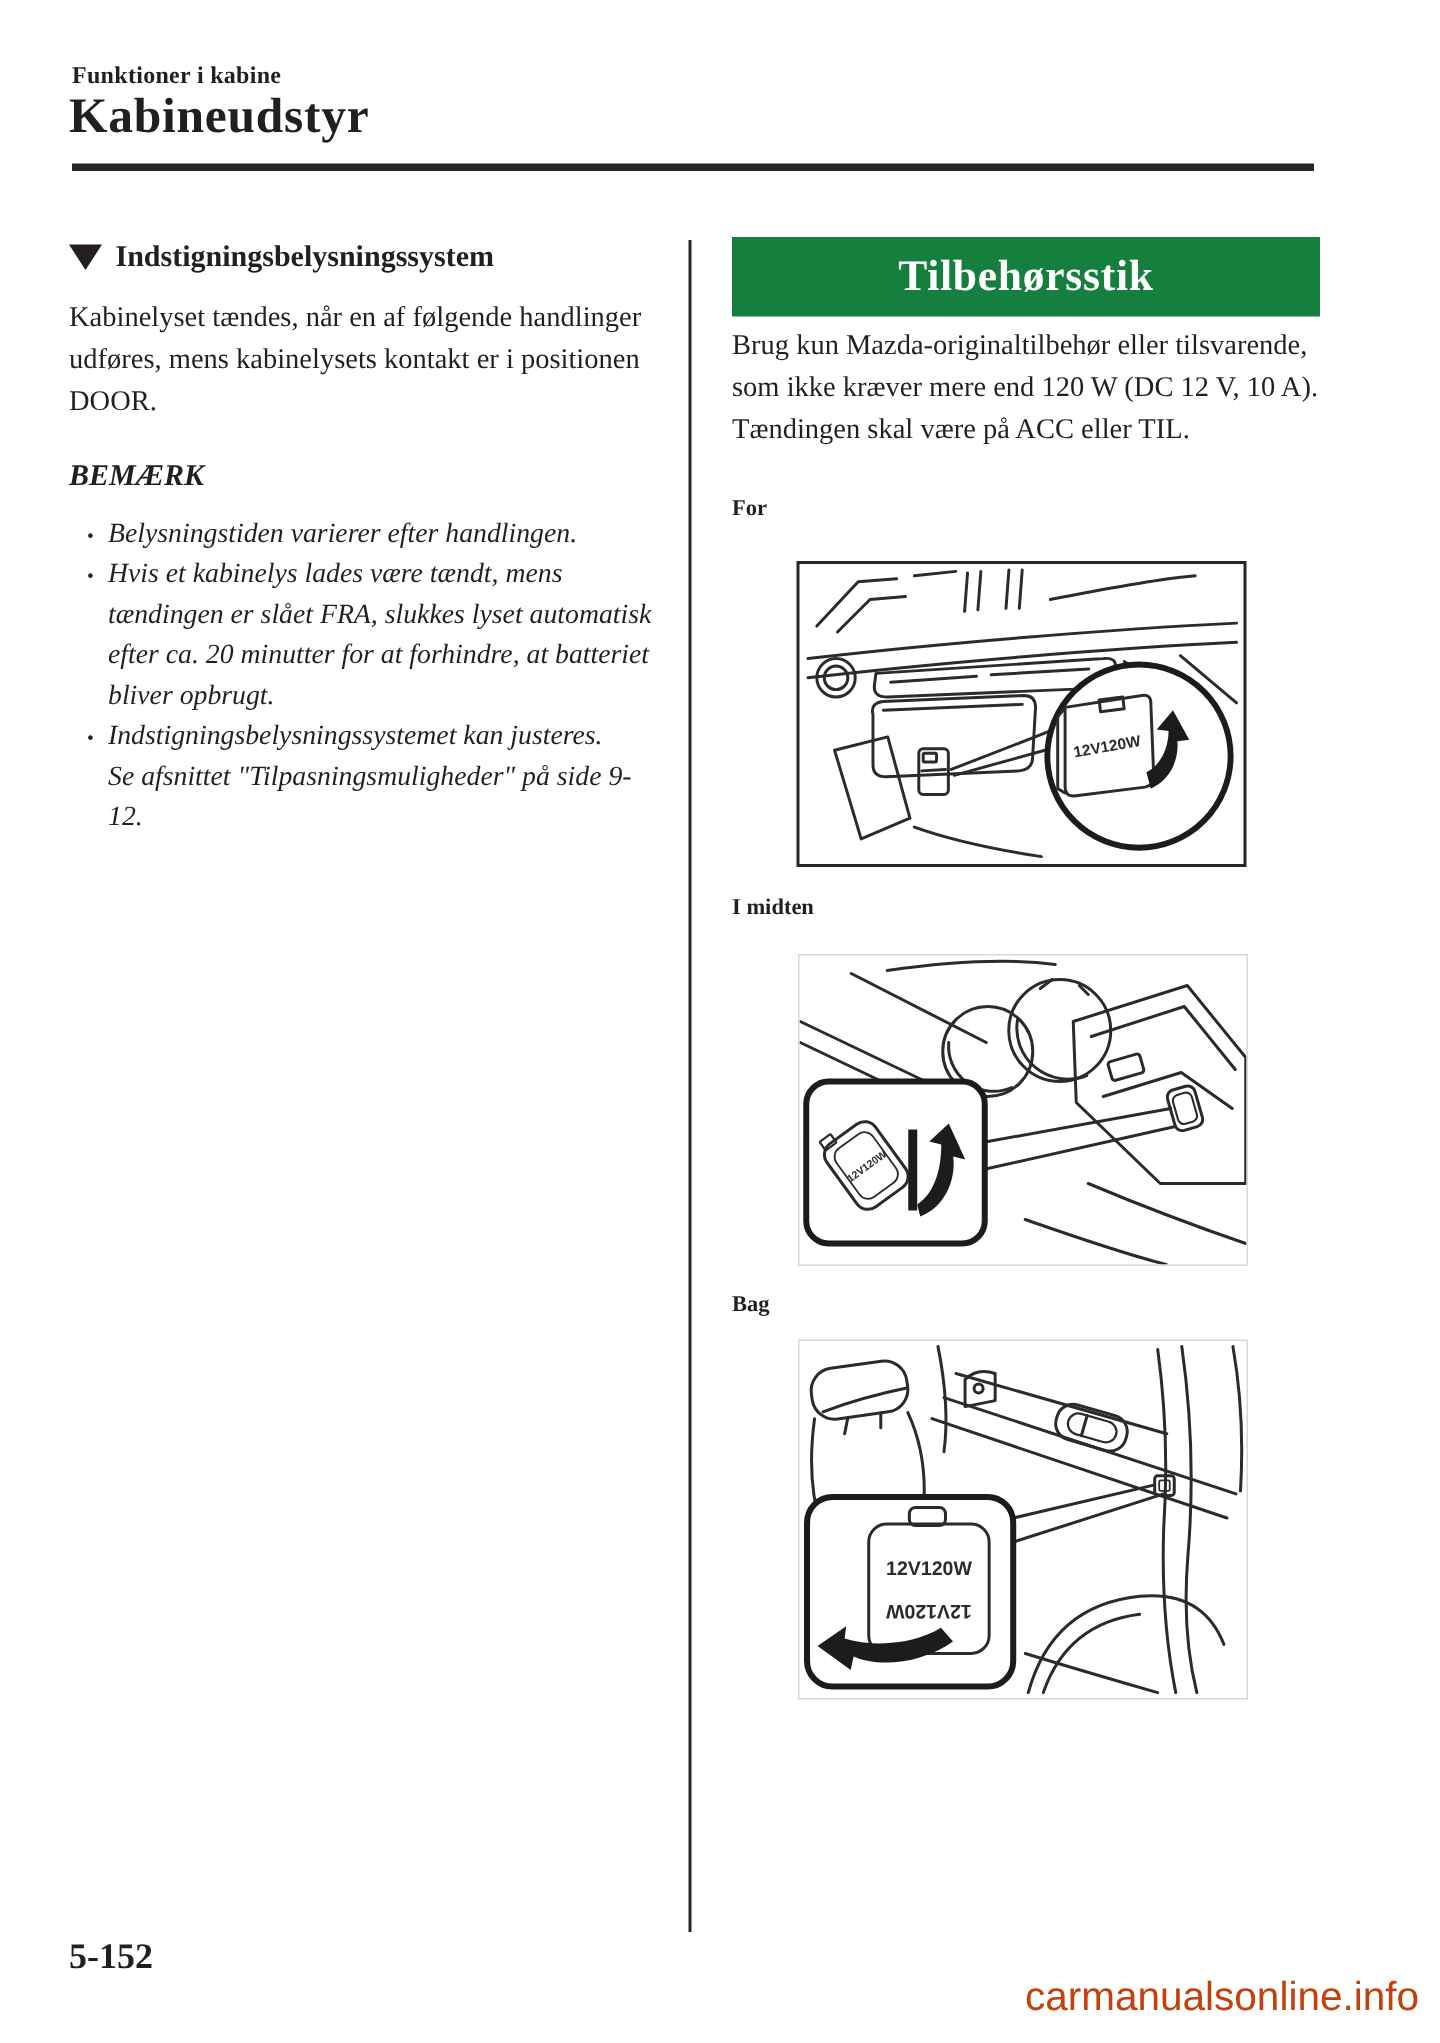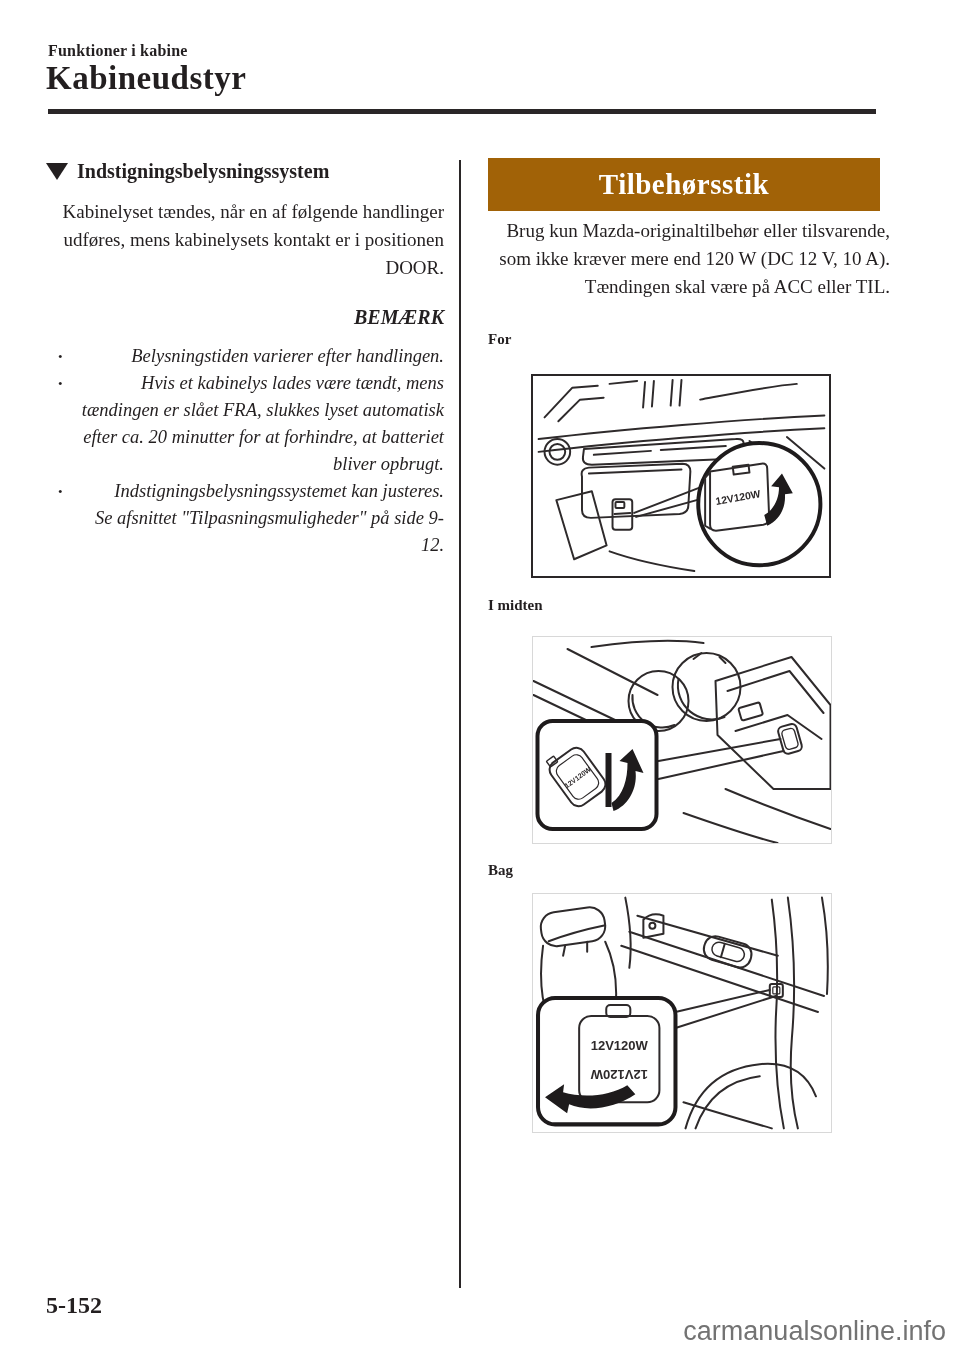--- a/index.html
+++ b/index.html
@@ -4,21 +4,21 @@
 <style>
   html,body{margin:0;padding:0;}
   body{
     width:960px;height:1362px;
     background:#ffffff;
     font-family:"Liberation Serif",serif;
     color:#231f20;
     position:relative;
     overflow:hidden;
   }
-  .page{position:absolute;inset:0;text-align:right;}
+  .page{position:absolute;inset:0;}
 
   
   .breadcrumb{position:absolute;left:48px;top:42px;font-size:16px;font-weight:bold;letter-spacing:.2px;}
   .page-title{position:absolute;left:46px;top:60px;font-size:33px;font-weight:bold;letter-spacing:.5px;}
   .header-rule{position:absolute;left:48px;top:109px;width:828px;height:5px;background:#2a2627;}
 
   
   .col-divider{position:absolute;left:459px;top:160px;width:2px;height:1128px;background:#2a2627;}
 
   
@@ -31,38 +31,38 @@
   ul.dash-list li{position:relative;padding-left:14px;font-size:19px;line-height:28px;}
   ul.dash-list li::before{content:"•";position:absolute;left:0;top:0;font-size:15px;}
   .note-label{margin-top:24px;font-size:20px;font-weight:bold;font-style:italic;}
   ul.note-list{list-style:none;margin:14px 0 0 0;padding:0 0 0 12px;font-style:italic;}
   ul.note-list li{position:relative;padding-left:14px;font-size:18.5px;line-height:27px;}
   ul.note-list li::before{content:"•";position:absolute;left:0;top:0;font-size:13px;font-style:normal;}
   .note-strong{display:block;font-weight:bold;}
   .note-line{display:block;}
 
   
-  .box-title{position:absolute;left:488px;top:158px;width:392px;height:53px;background:#a16207;
+  .box-title{position:absolute;left:488px;top:158px;width:392px;height:53px;background:#15803d;
              display:flex;align-items:center;justify-content:center;}
   .box-title span{color:#ffffff;font-size:29px;font-weight:bold;letter-spacing:.5px;}
   .right-intro{position:absolute;left:488px;top:217px;width:402px;font-size:19px;line-height:28px;}
   .right-intro p{margin:0;}
   .fig-label{position:absolute;font-size:15px;font-weight:bold;}
   .lbl-for{left:488px;top:331px;}
   .lbl-mid{left:488px;top:597px;}
   .lbl-bag{left:488px;top:862px;}
   .figure{position:absolute;background:#ffffff;}
   .figure svg{display:block;}
   .fig1{left:531px;top:374px;width:300px;height:204px;border:2px solid #2a2627;box-sizing:border-box;}
   .fig2{left:533px;top:637px;width:298px;height:206px;outline:1px solid #d8d8d8;}
   .fig3{left:533px;top:894px;width:298px;height:238px;outline:1px solid #d8d8d8;}
 
   
   .page-number{position:absolute;left:46px;top:1292px;font-size:24px;font-weight:bold;}
-  .watermark{position:absolute;right:14px;top:1316px;font-size:27px;color:#737373;
+  .watermark{position:absolute;right:14px;top:1316px;font-size:27px;color:#c2410c;
              font-family:"Liberation Sans",sans-serif;}
 
   .art{stroke:#2e2a2b;stroke-width:2;fill:none;stroke-linecap:round;stroke-linejoin:round;}
   .ink{fill:#1e1b1c;stroke:none;}
   .sock-text{fill:#2e2a2b;font-family:"Liberation Sans",sans-serif;font-weight:bold;}
 </style>
 </head>
 <body>
 
 <div class="page">

